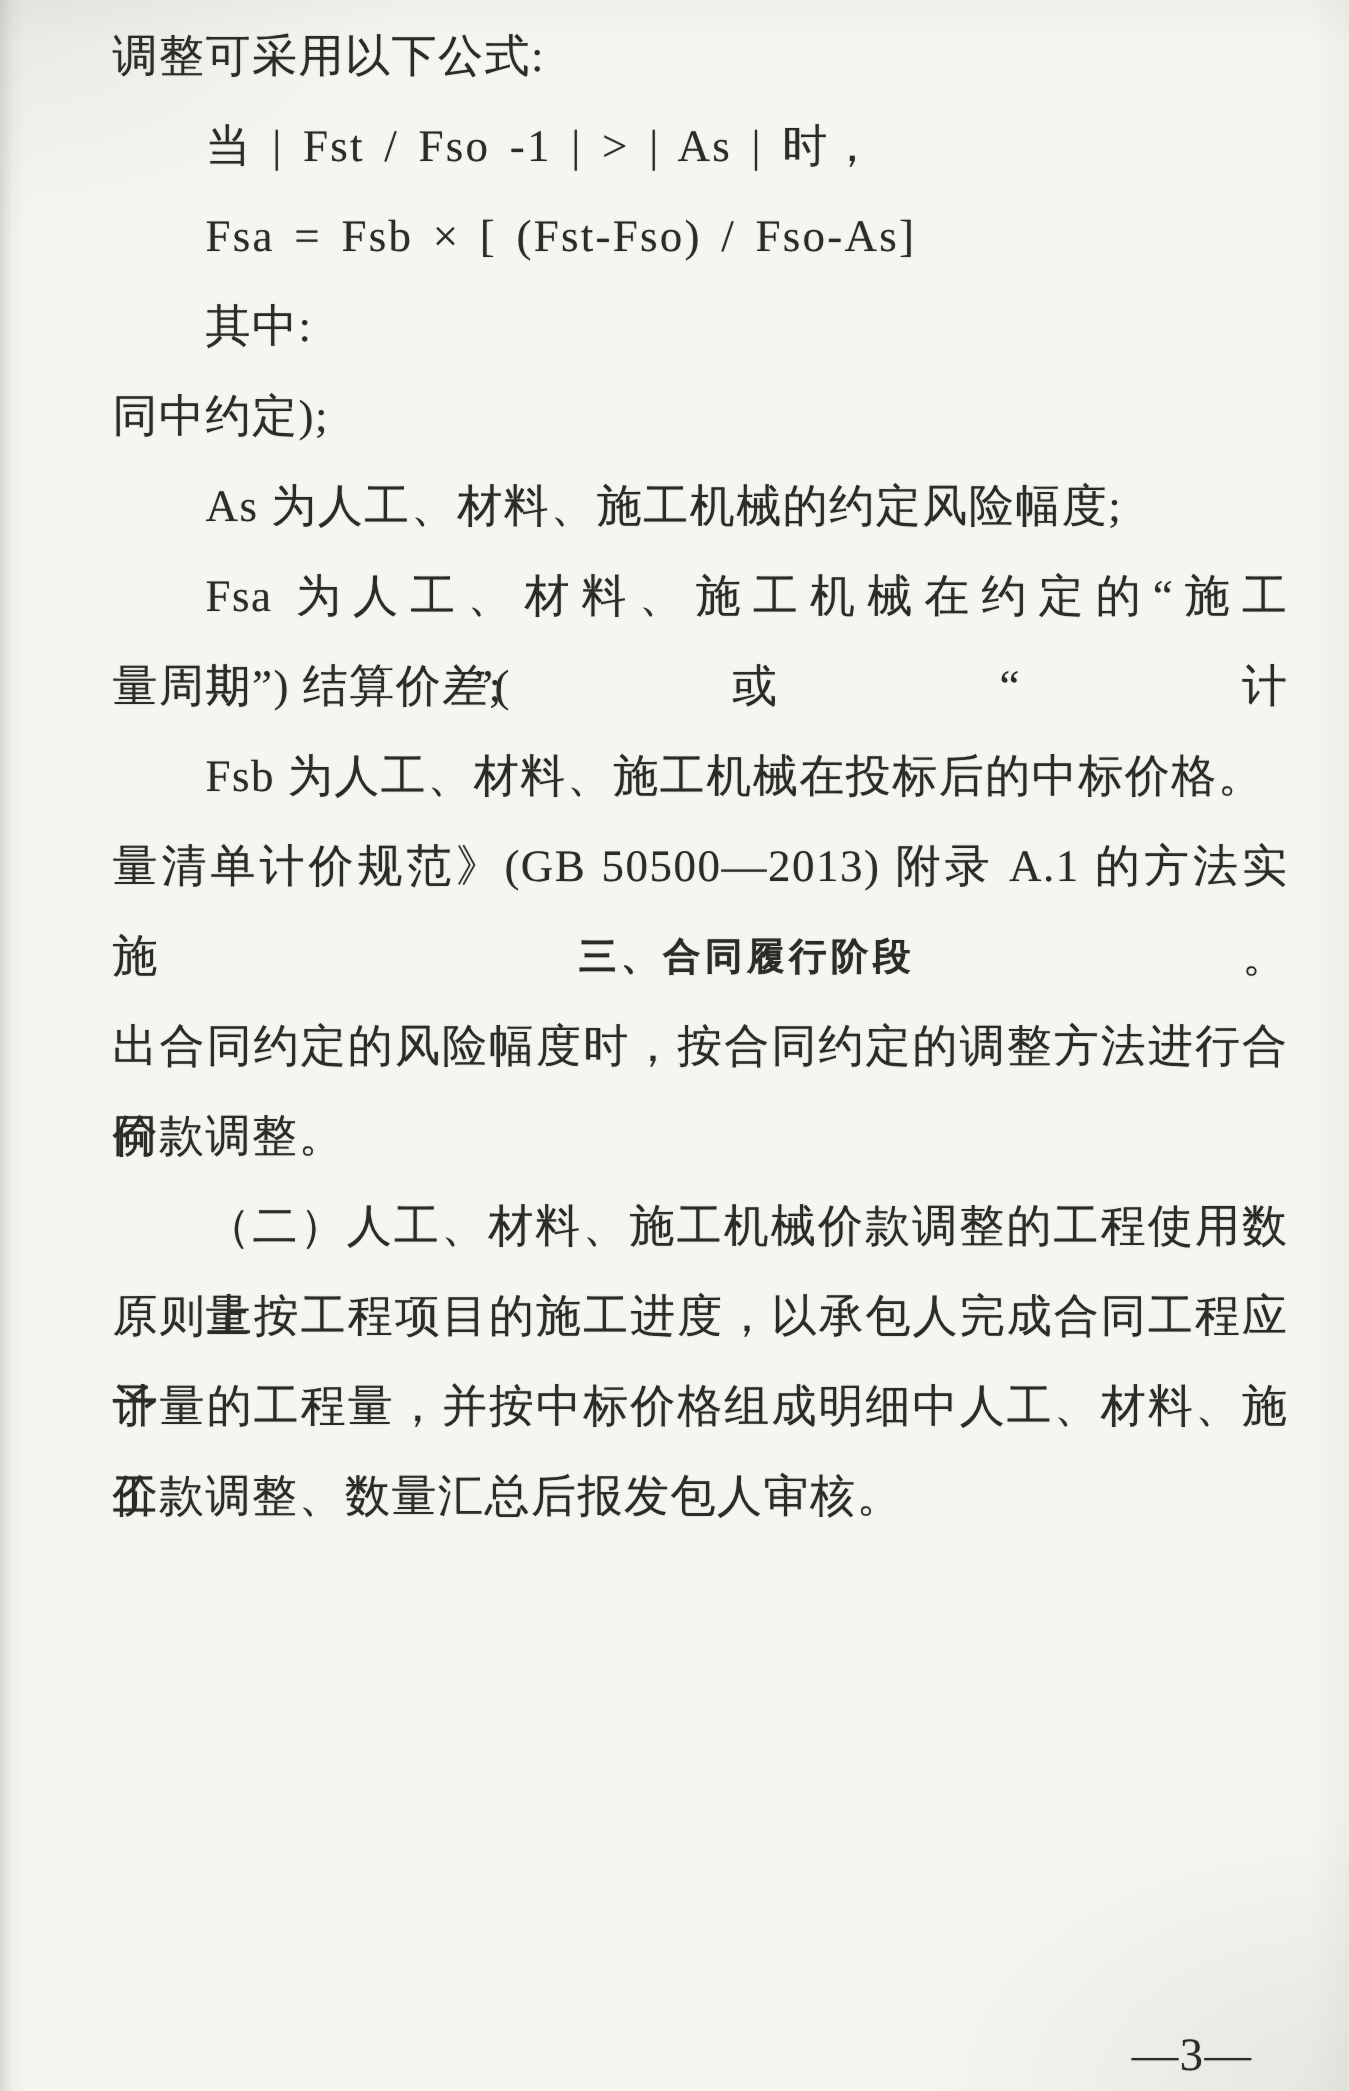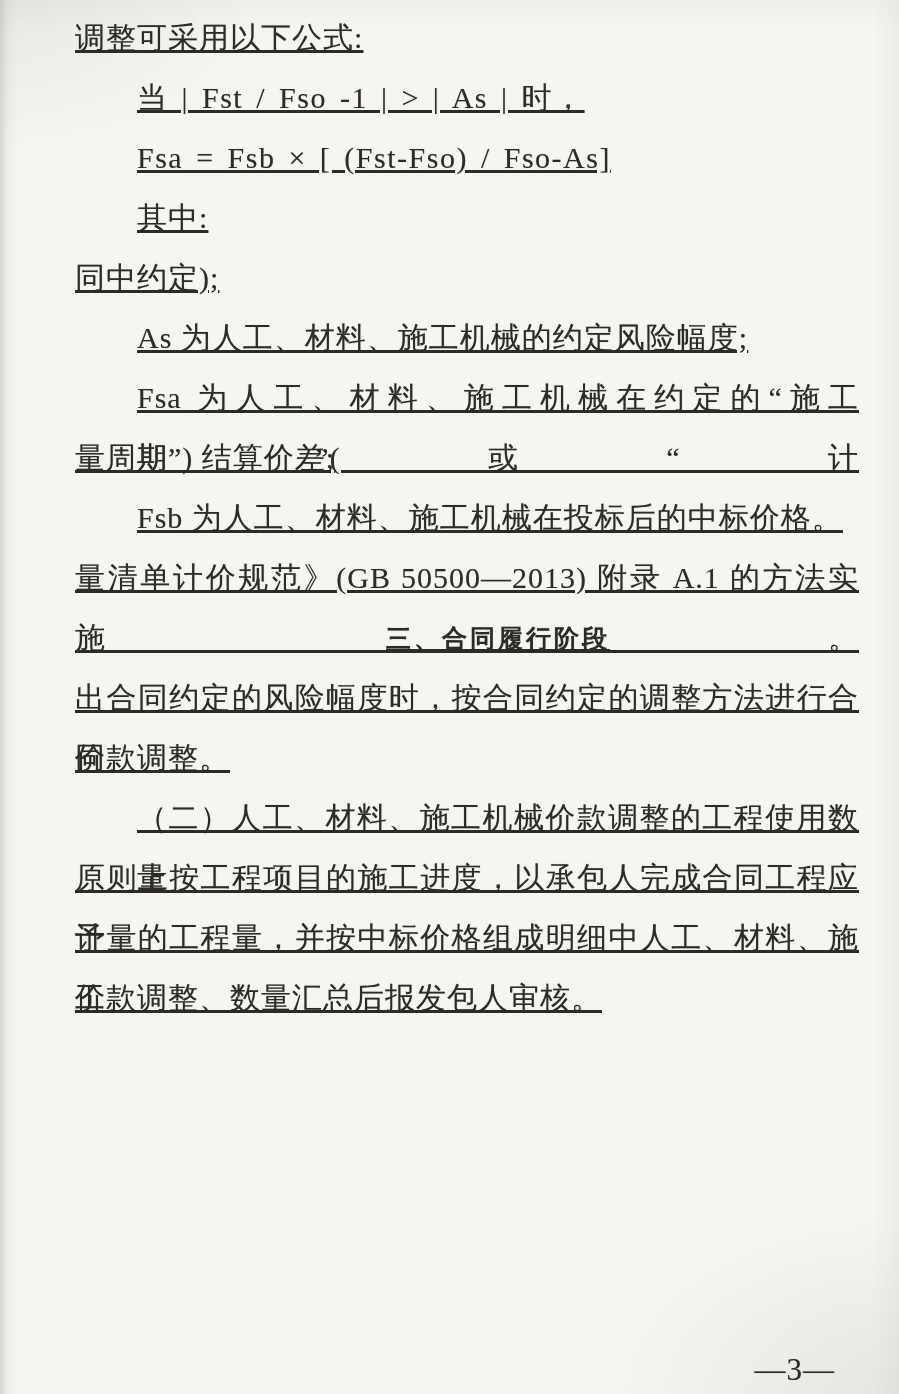--- a/index.html
+++ b/index.html
@@ -21,21 +21,20 @@
       linear-gradient(180deg, rgba(188,186,180,0.12) 0px, rgba(188,186,180,0) 30px),
       #f6f5f2;
     font-family: "Liberation Serif", "DejaVu Serif", serif;
     color: #2d2b28;
   }
   .text-body {
     position: absolute;
     top: 8px;
     left: 75px;
     right: 40px;
-    text-decoration: underline;
   }
   .line {
     height: 60px;
     line-height: 60px;
     font-size: 30px;
     letter-spacing: 1px;
     white-space: nowrap;
     text-shadow: 0 0 1px rgba(45,43,40,0.35);
   }
   .line.indent-1 { padding-left: 62px; }

